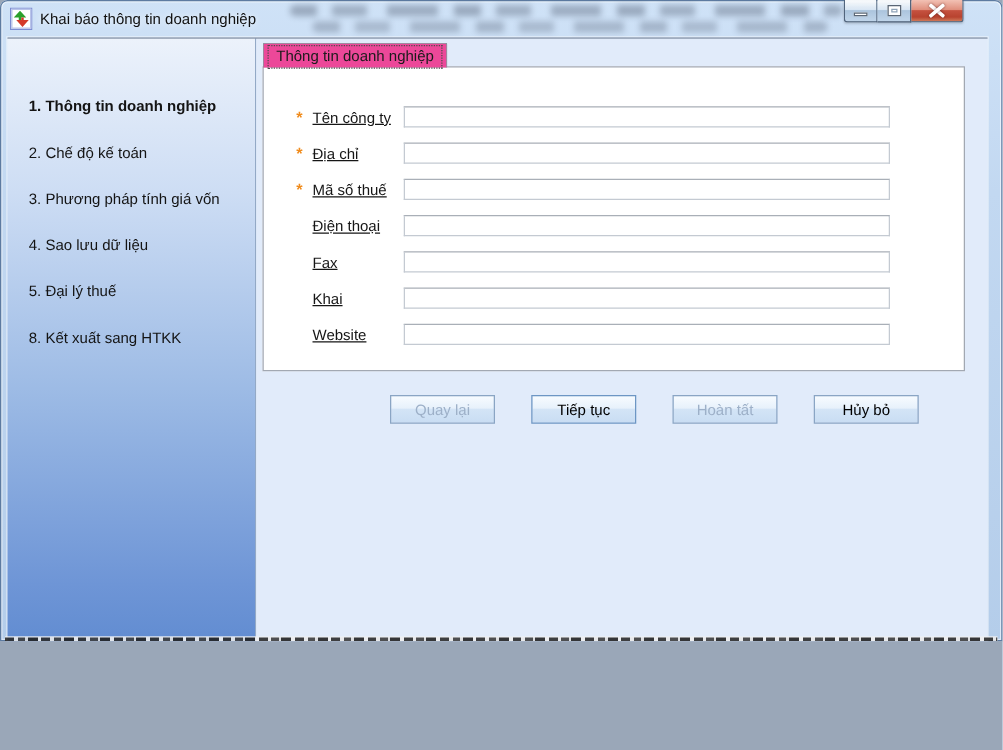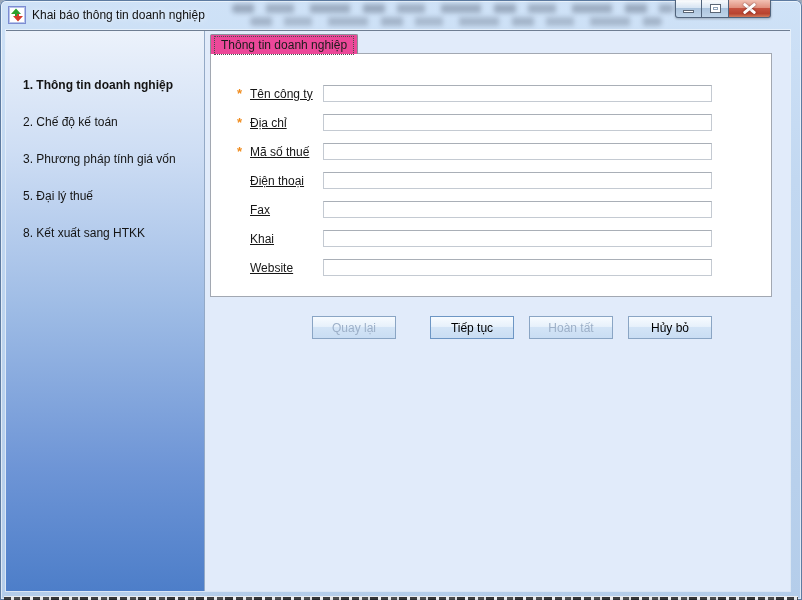--- a/index.html
+++ b/index.html
@@ -1,20 +1,20 @@
 <!DOCTYPE html>
 <html><head>
 <meta charset="utf-8">
 <style>
   * { margin:0; padding:0; box-sizing:border-box; }
   html,body { background:#9aa7b8; }
   body { font-family:"Liberation Sans", sans-serif; }
 
   .window {
-    position:relative; width:802px; height:600px; overflow:hidden;
+    position:relative; width:802px; height:513px; overflow:hidden;
     border-radius:6px 6px 0 0;
     background:linear-gradient(180deg,#cfe2f7 0%,#c2d8f1 30%,#b4cdea 100%);
     box-shadow:inset 0 0 0 1px #5d7ba1, inset 0 0 0 2px rgba(255,255,255,.55);
     font-size:12px; color:#1b1b1b;
   }
 
   
   .titlebar { position:absolute; top:0; left:0; right:0; height:30px; }
   .ghost { position:absolute; border-radius:4px; filter:blur(2.5px); opacity:.38;
     background:repeating-linear-gradient(90deg, rgba(45,55,75,.85) 0 22px, rgba(45,55,75,0) 22px 34px, rgba(45,55,75,.75) 34px 62px, rgba(45,55,75,0) 62px 78px, rgba(45,55,75,.8) 78px 118px, rgba(45,55,75,0) 118px 131px); }
@@ -62,25 +62,25 @@
 
   .form { position:absolute; top:25px; left:0; right:0; }
   .form-row { display:flex; align-items:center; height:29px; padding-left:26px; }
   .req { width:13px; color:#f08b1c; font-weight:bold; font-size:13px; line-height:13px; }
   .form-row.optional .req { visibility:hidden; }
   .field-label { width:73px; color:#161616;text-decoration:underline; }
   .textbox { width:389px; height:17px; border:1px solid #c4cad2; border-top-color:#a9afb7;
     font-family:"Liberation Sans",sans-serif; font-size:12px; padding:0 3px; background:#fff; }
 
   
-  .button-row { position:absolute; top:285px; left:107px; display:flex; gap:15px; }
+  .button-row { position:absolute; top:285px; left:107px; display:flex; gap:29px; }
   .btn { width:84px; height:23px; font-family:"Liberation Sans",sans-serif; font-size:12px; color:#000;
     border:1px solid #8aa5c4; cursor:pointer;
     background:linear-gradient(180deg,#f7fbff 0%,#e7f1fb 45%,#d3e4f6 50%,#c9ddf3 100%); }
-  .btn.default { border-color:#6d96c4;margin-left:19px; }
+  .btn.default { border-color:#6d96c4; }
   .btn.disabled { color:#9db0c8; cursor:default; }
 
   
   .desktop-bleed { position:absolute; left:4px; right:4px; bottom:0; height:4px; background:#eef0f2; opacity:.9; overflow:hidden; }
   .desktop-bleed::after { content:""; display:block; height:3px; margin-top:1px;
     background:repeating-linear-gradient(90deg,#2c2c2c 0 7px,#e8e8e8 7px 10px,#3d3d3d 10px 16px,#dcdcdc 16px 18px,#222 18px 26px,#eee 26px 29px); }
 </style>
 </head>
 <body>
 
@@ -110,20 +110,21 @@
       </div>
     </div>
   </div>
 
   <div class="client">
 
     <div class="sidebar">
       <div class="sidebar-item active">1. Thông tin doanh nghiệp</div>
       <div class="sidebar-item">2. Chế độ kế toán</div>
       <div class="sidebar-item">3. Phương pháp tính giá vốn</div>
+      <div class="sidebar-item">4. Sao lưu dữ liệu</div>
       <div class="sidebar-item">5. Đại lý thuế</div>
       <div class="sidebar-item">8. Kết xuất sang HTKK</div>
     </div>
 
     <div class="main">
 
       <div class="tabcontrol">
         <div class="tab-strip">
           <div class="tab">
             <span class="tab-label">Thông tin doanh nghiệp</span>

